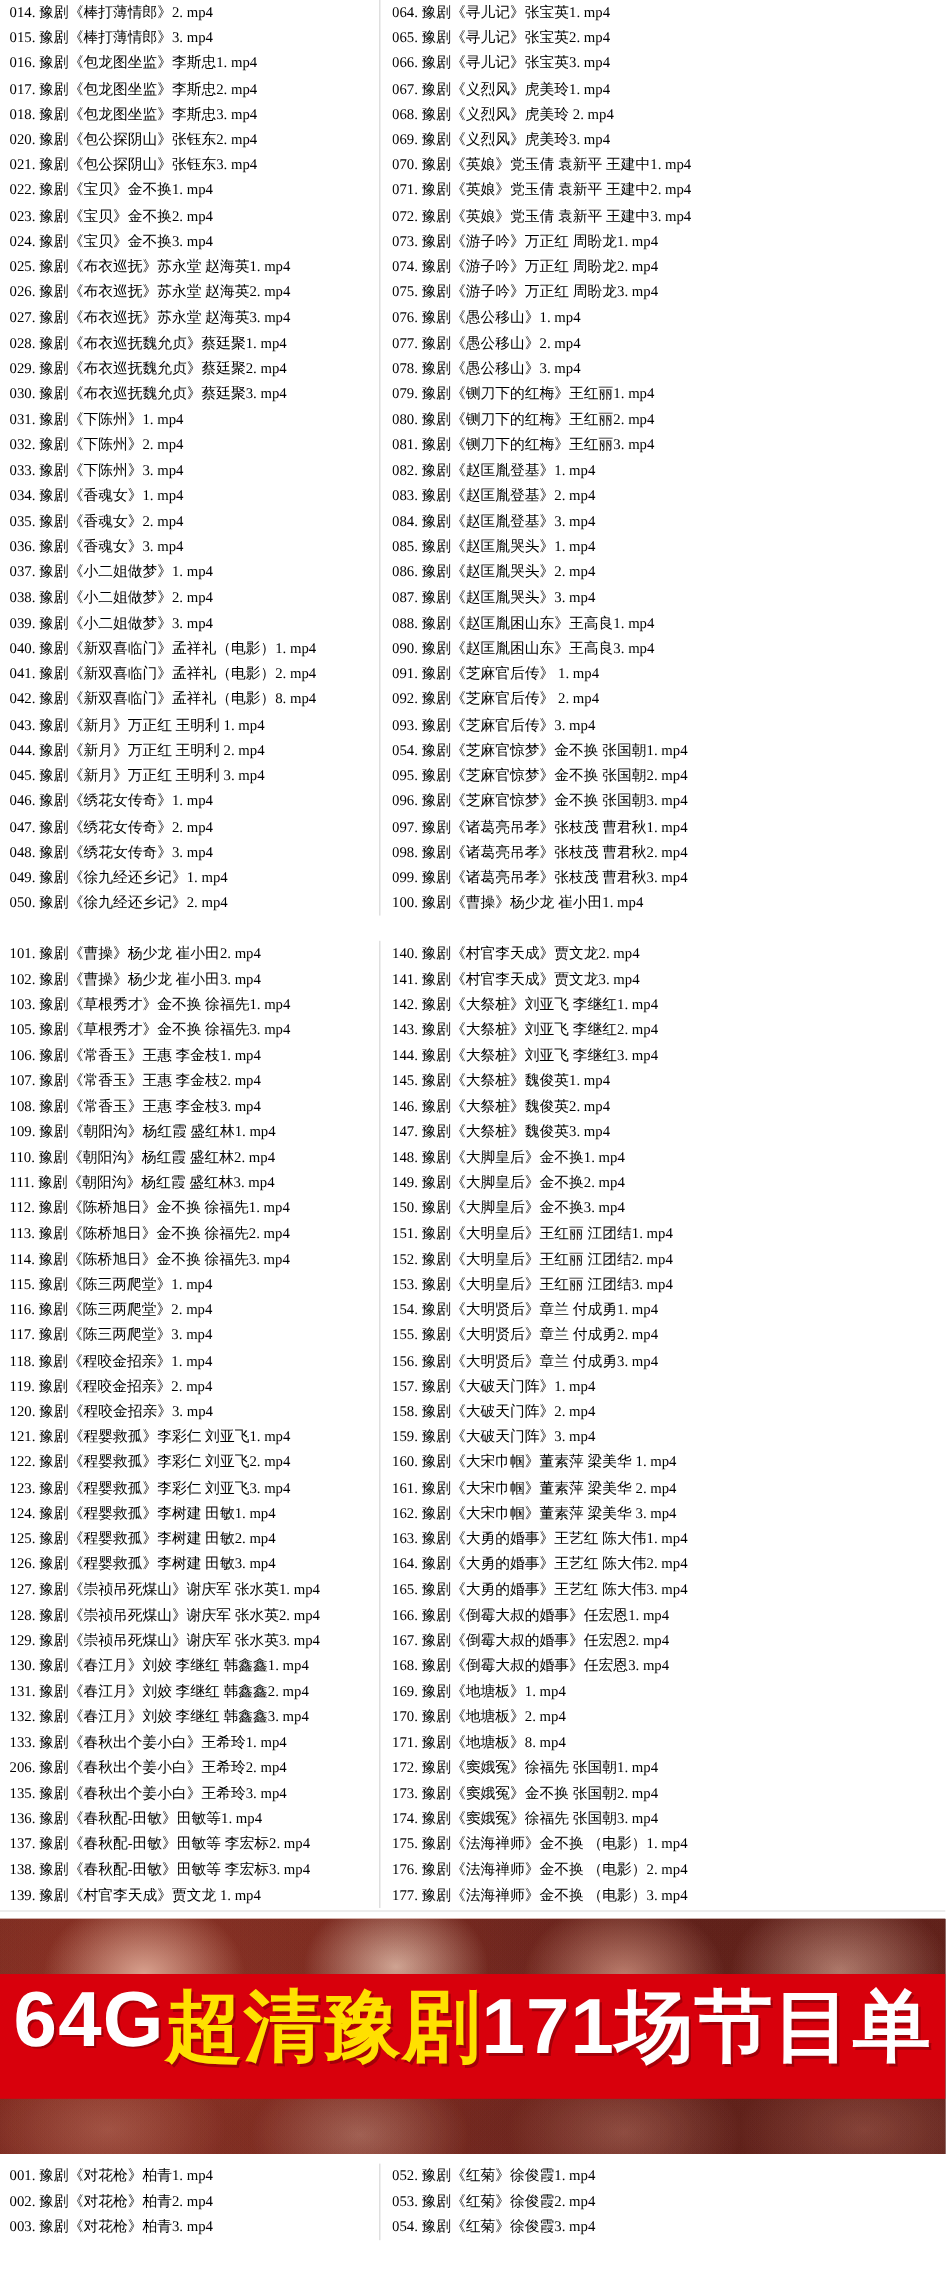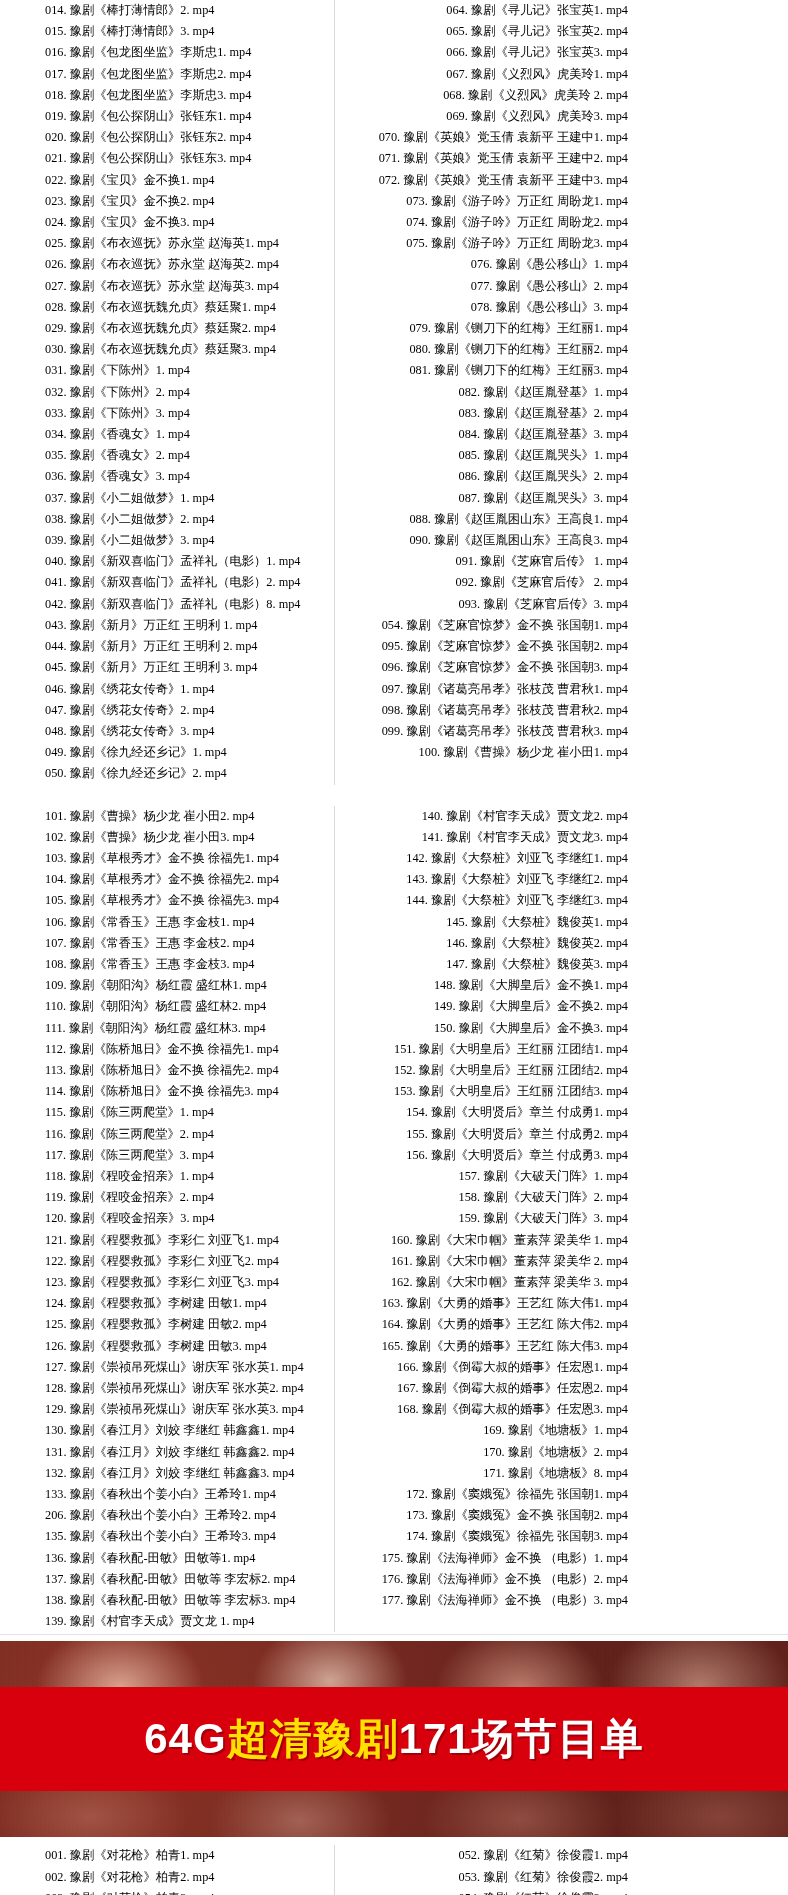--- a/index.html
+++ b/index.html
@@ -9,28 +9,27 @@
     font-family:"Liberation Serif","DejaVu Serif",serif;
     color:#000000;
   }
   .page{width:788px;position:relative;}
 
   
   .block{
     display:flex;
     width:632px;
     box-sizing:border-box;
-    padding-left:37px;
   }
   .col{
     width:394px;
     box-sizing:border-box;
     padding:0 4px 0 8px;
   }
-  .col.right{border-left:1px solid #d8d8d8;padding-left:10px;text-align:right;}
+  .col.right{border-left:1px solid #d8d8d8;padding-left:10px;}
   .row{
     font-size:12.3px;
     line-height:21.2px;
     white-space:nowrap;
     overflow:hidden;
     letter-spacing:0px;
   }
   .gap{height:21px;}
 
   .sep{
@@ -65,44 +64,43 @@
   .banner .redbar{
     position:absolute;
     left:0;top:46px;
     width:788px;height:104px;
     background:#d8000c;
   }
   .banner .title{
     position:absolute;
     left:0;top:46px;
     width:788px;height:104px;
-    display:flex;align-items:center;justify-content:center;
+    display:flex;align-items:flex-start;justify-content:center;
     font-family:"Liberation Sans","DejaVu Sans",sans-serif;
     font-weight:bold;
-    font-size:42px;
+    font-size:65px;
     color:#ffffff;
     letter-spacing:1px;
     text-shadow:2px 2px 0 rgba(0,0,0,.25);
     white-space:nowrap;
   }
   .banner .title .hl{color:#ffe000;}
 </style>
 </head>
 <body>
 
 <div class="page">
 
   <div class="block">
     <div class="col">
       <div class="row">014. 豫剧《棒打薄情郎》2. mp4</div>
       <div class="row">015. 豫剧《棒打薄情郎》3. mp4</div>
       <div class="row">016. 豫剧《包龙图坐监》李斯忠1. mp4</div>
       <div class="row">017. 豫剧《包龙图坐监》李斯忠2. mp4</div>
       <div class="row">018. 豫剧《包龙图坐监》李斯忠3. mp4</div>
-      <div class="row">019. 豫剧《包公探阴山》张钰东1. mp4</div>
       <div class="row">020. 豫剧《包公探阴山》张钰东2. mp4</div>
       <div class="row">021. 豫剧《包公探阴山》张钰东3. mp4</div>
       <div class="row">022. 豫剧《宝贝》金不换1. mp4</div>
       <div class="row">023. 豫剧《宝贝》金不换2. mp4</div>
       <div class="row">024. 豫剧《宝贝》金不换3. mp4</div>
       <div class="row">025. 豫剧《布衣巡抚》苏永堂 赵海英1. mp4</div>
       <div class="row">026. 豫剧《布衣巡抚》苏永堂 赵海英2. mp4</div>
       <div class="row">027. 豫剧《布衣巡抚》苏永堂 赵海英3. mp4</div>
       <div class="row">028. 豫剧《布衣巡抚魏允贞》蔡廷聚1. mp4</div>
       <div class="row">029. 豫剧《布衣巡抚魏允贞》蔡廷聚2. mp4</div>
@@ -168,21 +166,20 @@
     </div>
   </div>
 
   <div class="gap"></div>
 
   <div class="block">
     <div class="col">
       <div class="row">101. 豫剧《曹操》杨少龙 崔小田2. mp4</div>
       <div class="row">102. 豫剧《曹操》杨少龙 崔小田3. mp4</div>
       <div class="row">103. 豫剧《草根秀才》金不换 徐福先1. mp4</div>
-      <div class="row">104. 豫剧《草根秀才》金不换 徐福先2. mp4</div>
       <div class="row">105. 豫剧《草根秀才》金不换 徐福先3. mp4</div>
       <div class="row">106. 豫剧《常香玉》王惠 李金枝1. mp4</div>
       <div class="row">107. 豫剧《常香玉》王惠 李金枝2. mp4</div>
       <div class="row">108. 豫剧《常香玉》王惠 李金枝3. mp4</div>
       <div class="row">109. 豫剧《朝阳沟》杨红霞 盛红林1. mp4</div>
       <div class="row">110. 豫剧《朝阳沟》杨红霞 盛红林2. mp4</div>
       <div class="row">111. 豫剧《朝阳沟》杨红霞 盛红林3. mp4</div>
       <div class="row">112. 豫剧《陈桥旭日》金不换 徐福先1. mp4</div>
       <div class="row">113. 豫剧《陈桥旭日》金不换 徐福先2. mp4</div>
       <div class="row">114. 豫剧《陈桥旭日》金不换 徐福先3. mp4</div>

